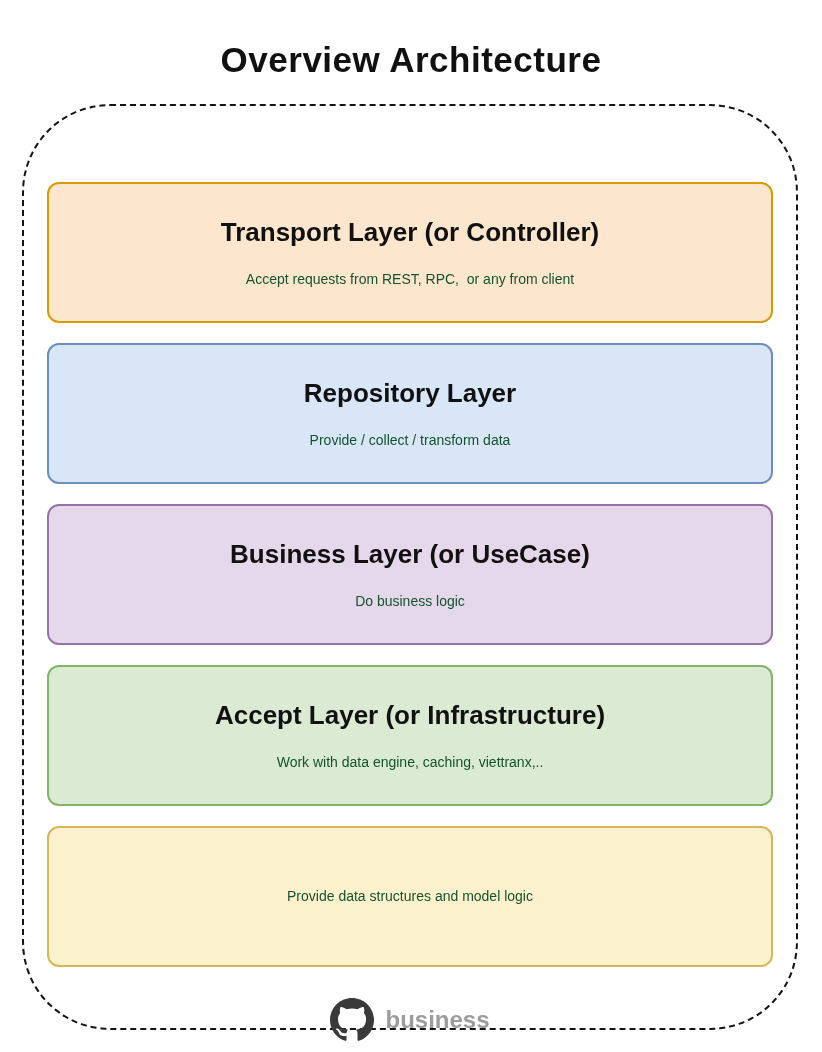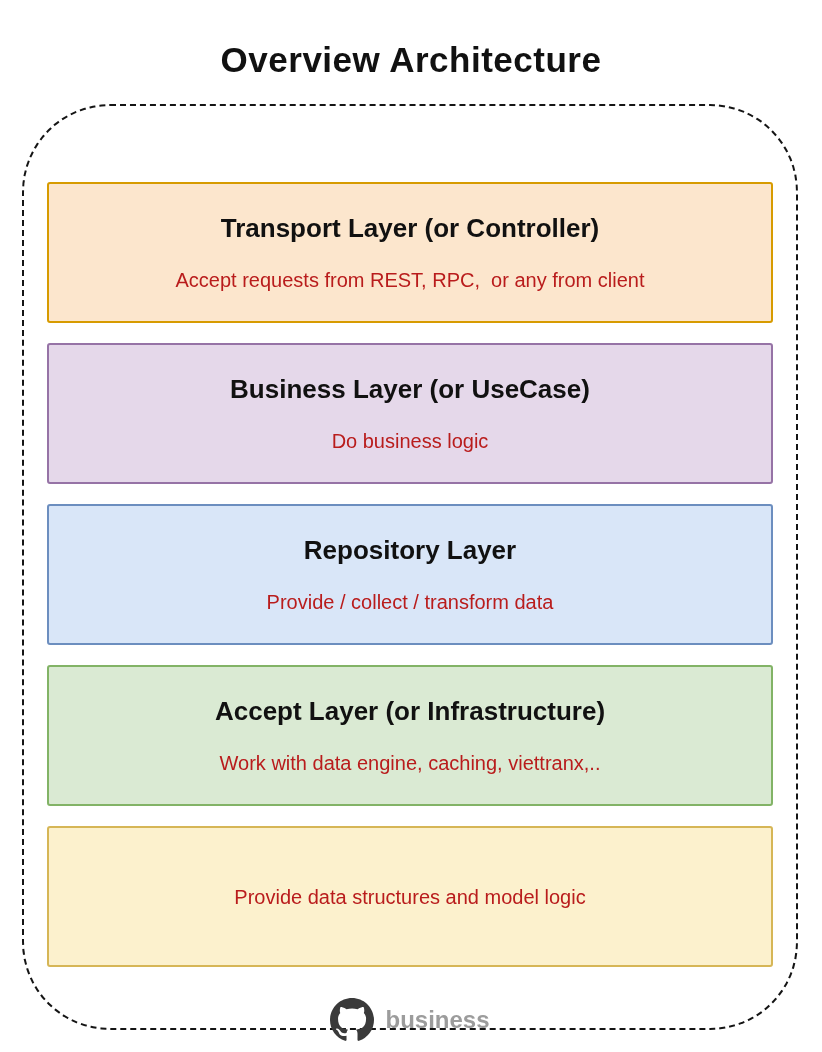--- a/index.html
+++ b/index.html
@@ -14,30 +14,30 @@
     letter-spacing:0.5px;
   }
   .arch-container{
     position:absolute;left:22px;top:104px;width:776px;height:926px;
     box-sizing:border-box;
     border:2.5px dashed #141414;border-radius:88px;
     padding:76px 23px 0 23px;
     display:flex;flex-direction:column;gap:20px;
   }
   .layer-card{
-    box-sizing:border-box;height:141px;border-radius:3px;
+    box-sizing:border-box;height:141px;border-radius:12px;
     border:2.5px solid #888;
     display:flex;flex-direction:column;justify-content:center;align-items:center;
     gap:26px;flex:0 0 auto;
   }
   .layer-title{
     font-size:26px;font-weight:700;color:#111;line-height:1.1;text-align:center;
   }
   .layer-subtitle{
-    font-size:20px;font-weight:500;color:#b91c1c;line-height:1.1;text-align:center;
+    font-size:14px;font-weight:500;color:#14532d;line-height:1.1;text-align:center;
     white-space:pre-wrap;
   }
   .footer{
     margin-top:11px;
     display:flex;justify-content:center;align-items:center;gap:38px;
   }
   .badge{display:flex;align-items:center;gap:11px;}
   .badge .handle{font-size:24px;font-weight:700;}
   .tg-circle{
     width:44px;height:44px;border-radius:50%;
@@ -53,28 +53,28 @@
 
 <div class="page-title">Overview Architecture</div>
 
 <div class="arch-container">
 
   <div class="layer-card" style="background: rgb(252, 230, 205); border-color: rgb(215, 155, 0);">
     <div class="layer-title">Transport Layer (or Controller)</div>
     <div class="layer-subtitle">Accept requests from REST, RPC,  or any from client</div>
   </div>
 
+  <div class="layer-card" style="background: rgb(217, 230, 248); border-color: rgb(108, 142, 191);">
+    <div class="layer-title">Repository Layer</div>
+    <div class="layer-subtitle">Provide / collect / transform data</div>
+  </div>
+
   <div class="layer-card" style="background: rgb(229, 216, 234); border-color: rgb(150, 115, 166);">
     <div class="layer-title">Business Layer (or UseCase)</div>
     <div class="layer-subtitle">Do business logic</div>
-  </div>
-
-  <div class="layer-card" style="background: rgb(217, 230, 248); border-color: rgb(108, 142, 191);">
-    <div class="layer-title">Repository Layer</div>
-    <div class="layer-subtitle">Provide / collect / transform data</div>
   </div>
 
   <div class="layer-card" style="background: rgb(218, 234, 211); border-color: rgb(130, 179, 102);">
     <div class="layer-title">Accept Layer (or Infrastructure)</div>
     <div class="layer-subtitle">Work with data engine, caching, viettranx,..</div>
   </div>
 
   <div class="layer-card" style="background: rgb(252, 241, 205); border-color: rgb(214, 182, 86);">
     <div class="layer-subtitle">Provide data structures and model logic</div>
   </div>

